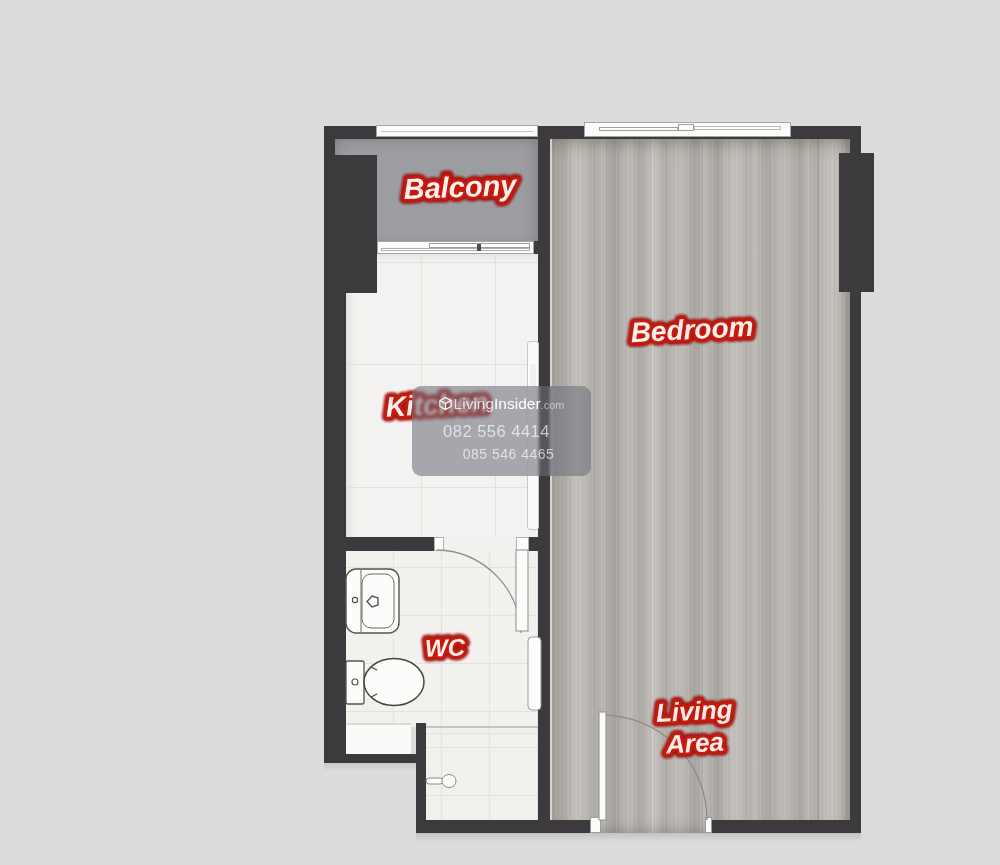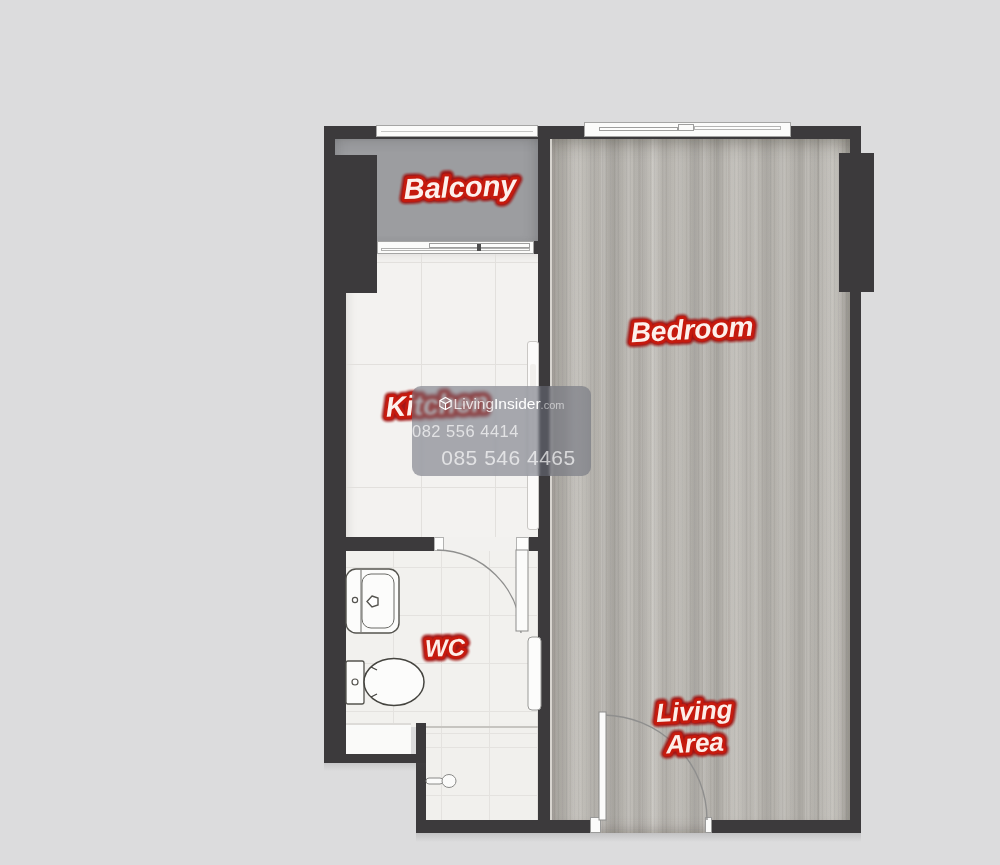--- a/index.html
+++ b/index.html
@@ -132,18 +132,18 @@
   <text x="694" y="752" font-size="26" stroke="#c51a0e" stroke-width="6" stroke-linejoin="round" paint-order="stroke" fill="#fdeee9">Area</text>
  </g>
 </svg>
 
 <div class="a" style="left:412px;top:386px;width:179px;height:90px;border-radius:9px;background:rgba(106,108,122,0.56);backdrop-filter:blur(1.5px)"></div>
 <div class="a" style="left:412px;top:395px;width:179px;height:20px;text-align:center;color:#fff;white-space:nowrap">
   <svg width="13" height="15" viewBox="0 0 15 16" style="vertical-align:-2px;margin-right:2px">
         <path d="M7.5,1 L14,4.5 L14,11.5 L7.5,15 L1,11.5 L1,4.5 Z M1,4.5 L7.5,8 L14,4.5 M7.5,8 L7.5,15" fill="none" stroke="#fff" stroke-width="1.3"></path>
       </svg><span style="font-size:15.5px;color:rgba(255,255,255,.78)">Living</span><span style="font-size:15.5px;color:#fff;font-weight:normal">Insider</span><span style="font-size:11px;color:rgba(255,255,255,.55)">.com</span>
 </div>
-<div class="a" style="left:412px;top:422px;width:169px;font-size:16.5px;letter-spacing:.5px;color:rgba(255,255,255,.67)">082 556 4414</div>
-<div class="a" style="left:412px;top:446px;width:193px;text-align:center;font-size:21px;letter-spacing:.5px;color:rgba(255,255,255,.67)">085 546 4465</div>
+<div class="a" style="left:412px;top:422px;width:169px;text-align:center;font-size:16.5px;letter-spacing:.5px;color:rgba(255,255,255,.67)">082 556 4414</div>
+<div class="a" style="left:412px;top:446px;width:193px;text-align:center;font-size:14px;letter-spacing:.5px;color:rgba(255,255,255,.67)">085 546 4465</div>
 
 
 <div class="a" style="left:416px;top:833px;width:445px;height:9px;background:linear-gradient(180deg,rgba(80,80,82,.18),rgba(80,80,82,0))"></div>
 <div class="a" style="left:324px;top:763px;width:102px;height:8px;background:linear-gradient(180deg,rgba(80,80,82,.15),rgba(80,80,82,0))"></div>
 </div>
 </body></html>

